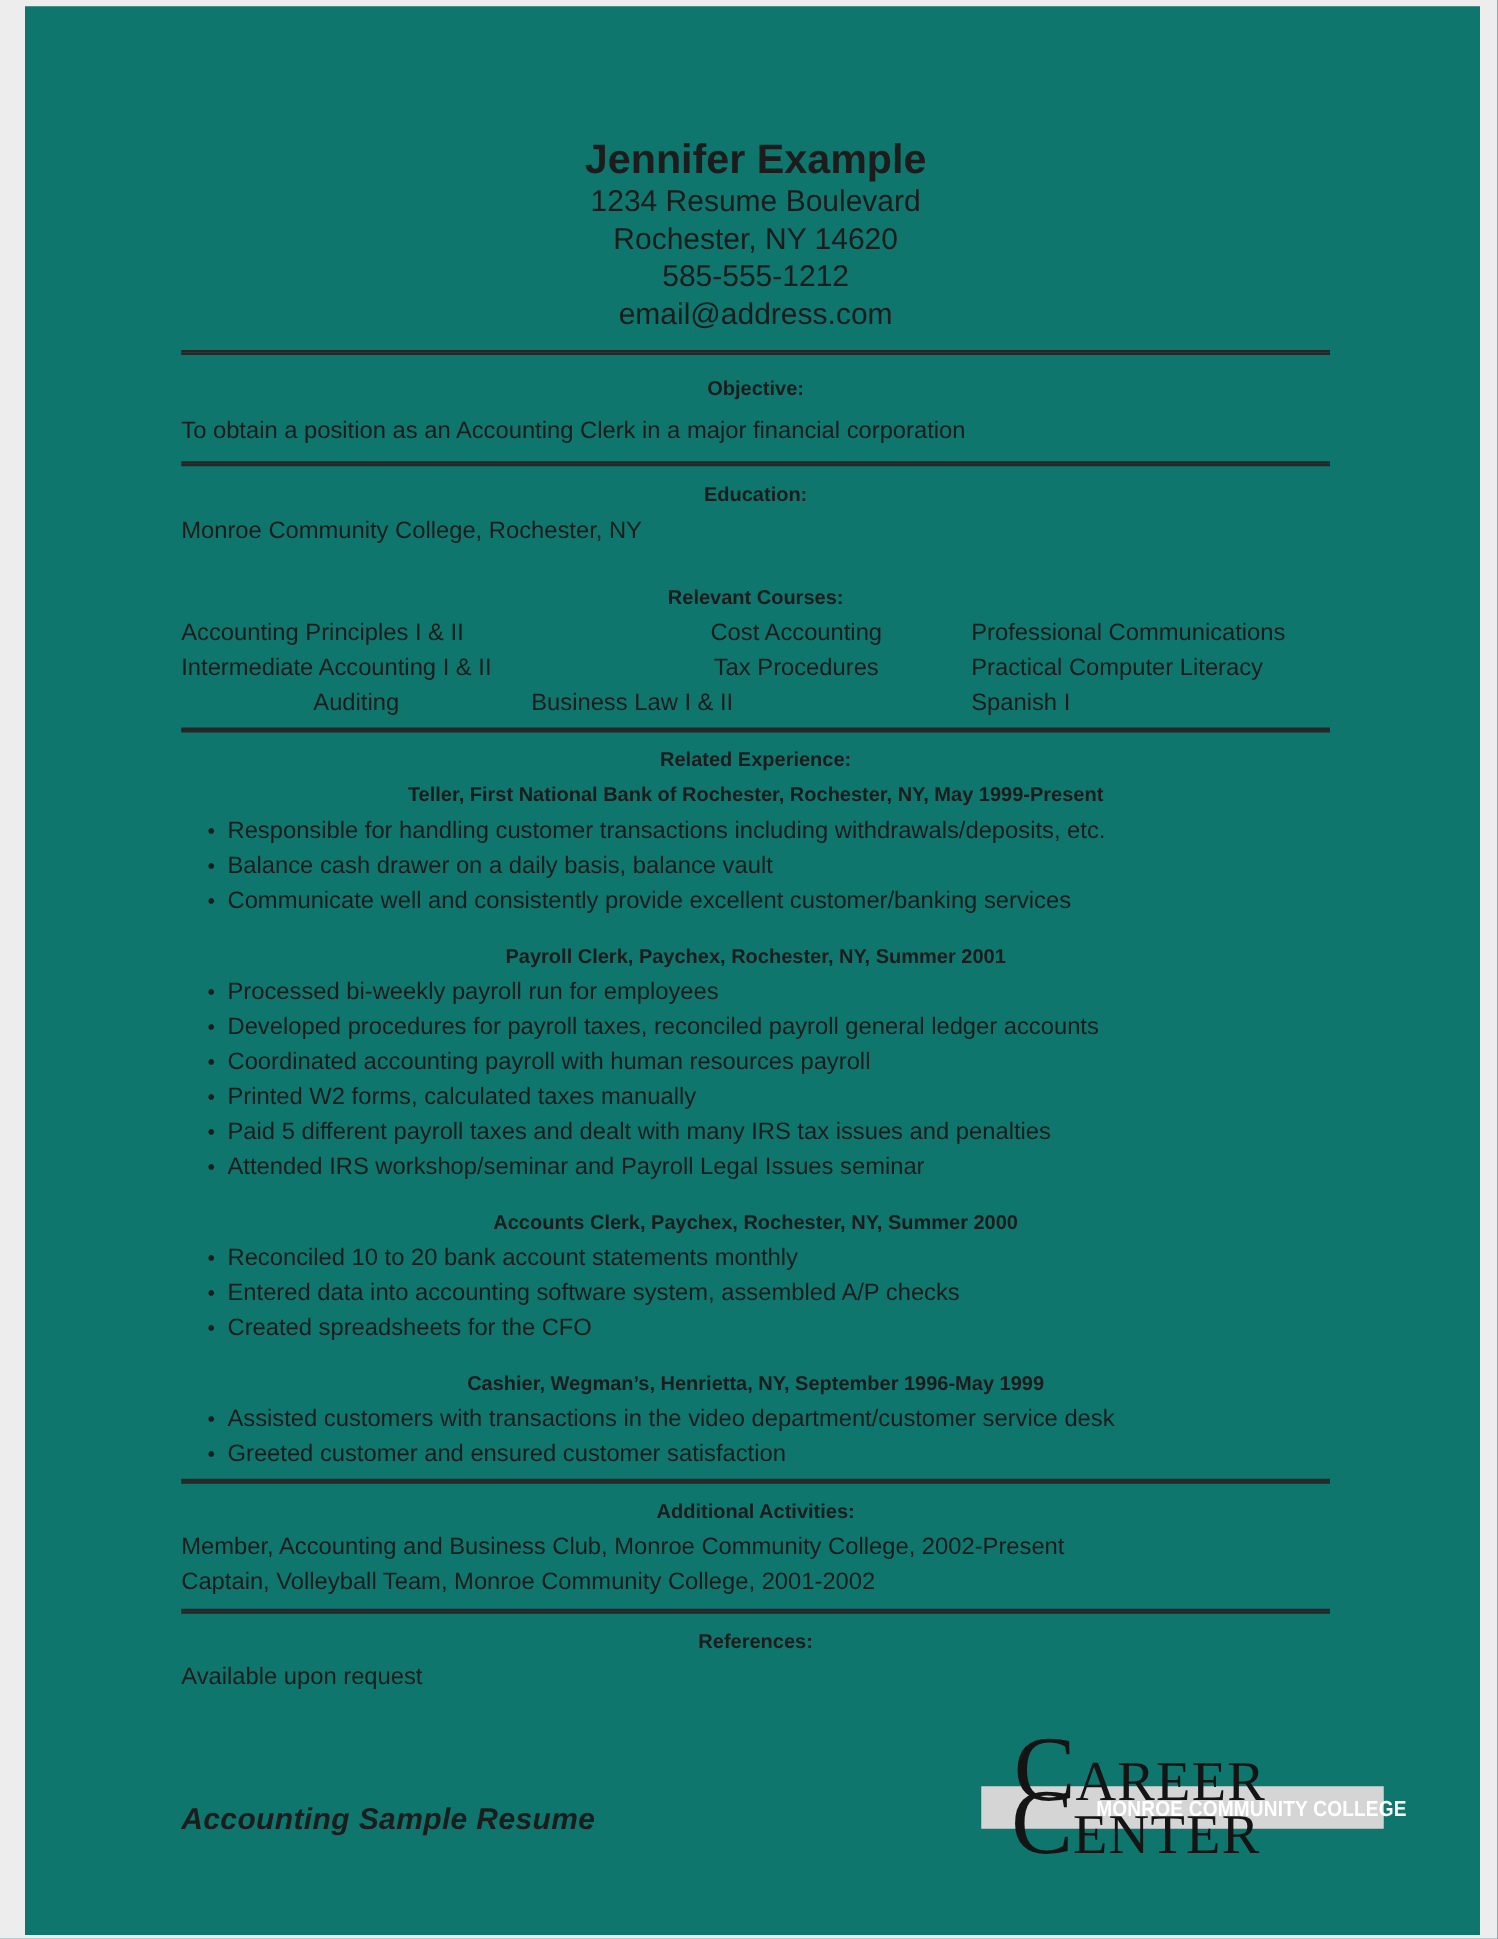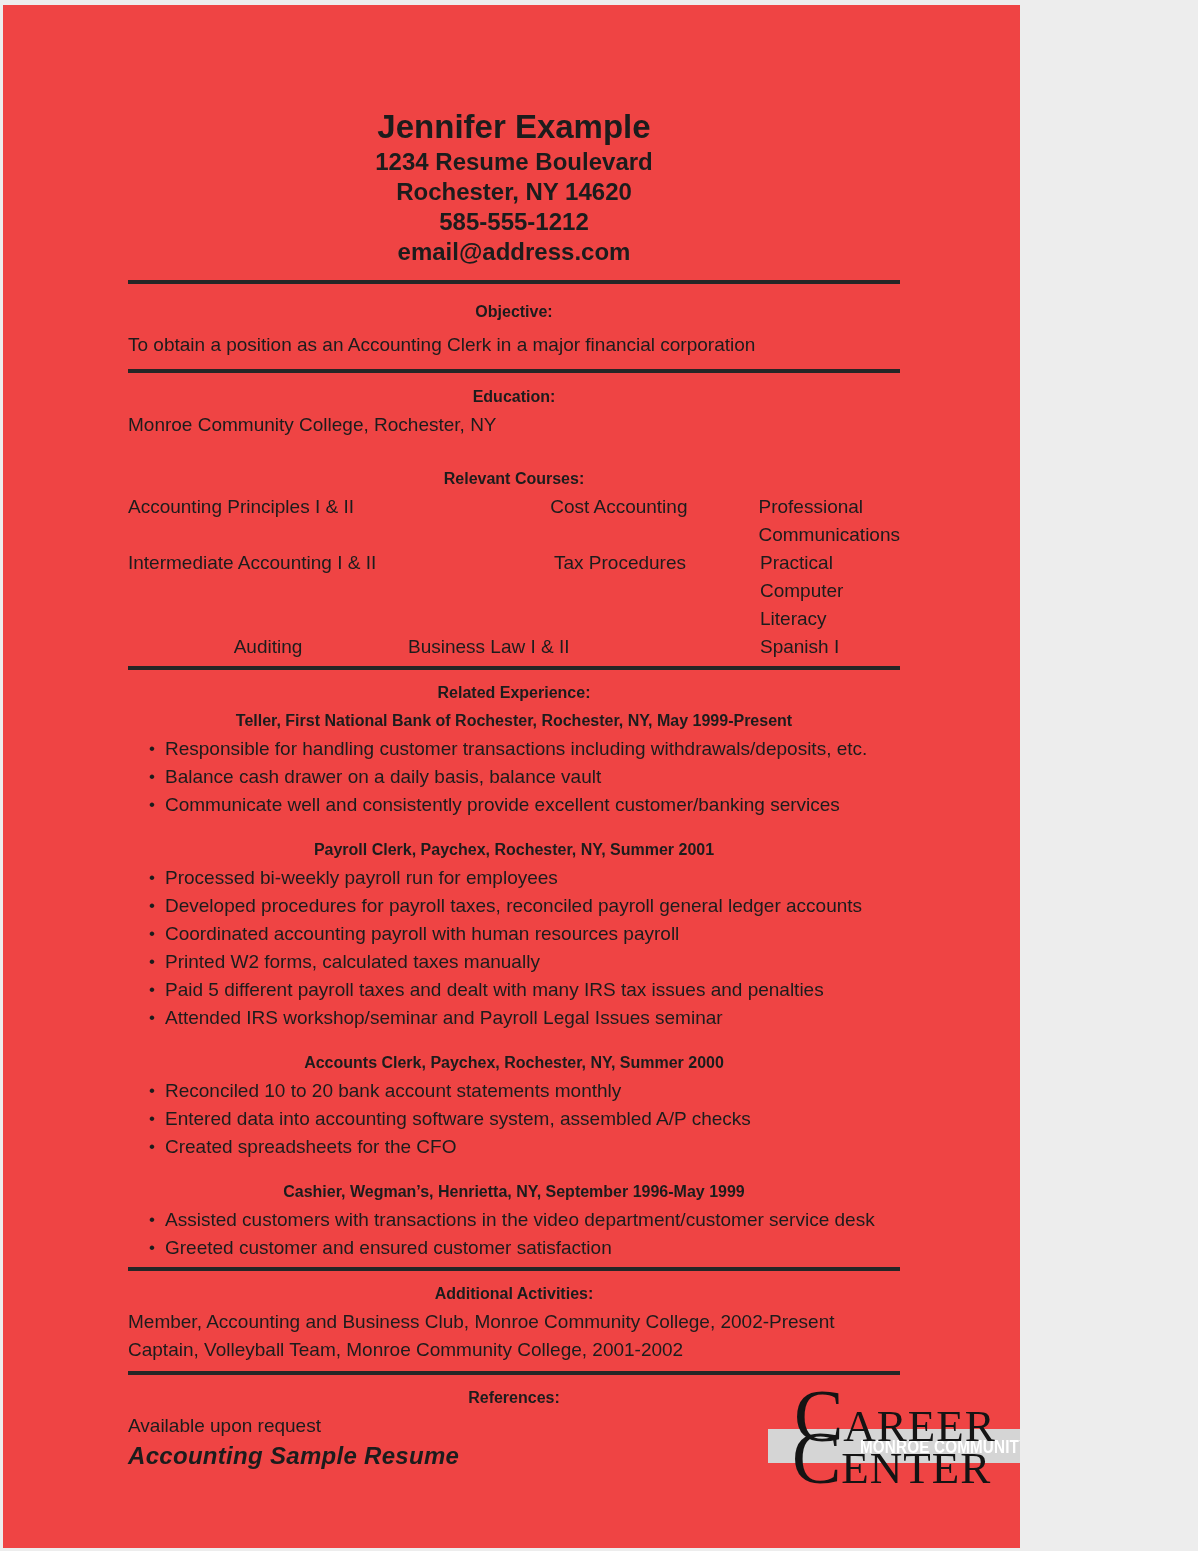--- a/index.html
+++ b/index.html
@@ -5,31 +5,31 @@
   * { box-sizing: border-box; margin: 0; padding: 0; }
   html, body { width: 1198px; height: 1551px; }
   body {
     background: #ededed;
     font-family: "Liberation Sans", sans-serif;
     color: #1c1c1c;
     position: relative;
   }
   .page {
     position: absolute;
-    left: 3px; top: 5px;
-    width: 1017px; height: 1543px;
-    background: #ef4444;
+    left: 20px; top: 5px;
+    width: 1164px; height: 1543px;
+    background: #0f766e;
     overflow: hidden;
   }
   .content { padding: 0 120px 0 125px; }
 
   
   .resume-header { text-align: center; padding-top: 102px; }
   .name { font-size: 33px; font-weight: bold; line-height: 40px; }
-  .addr-line { font-size: 24px; font-weight: bold; line-height: 30px; }
+  .addr-line { font-size: 24px; font-weight: normal; line-height: 30px; }
 
   
   .rule {
     height: 3px;
     border-top: 2.5px solid #262626;
     border-bottom: 2.5px solid #262626;
   }
   .rule-1 { margin-top: 13px; }
   .rule-2 { margin-top: 10px; }
   .rule-3 { margin-top: 5px; }

